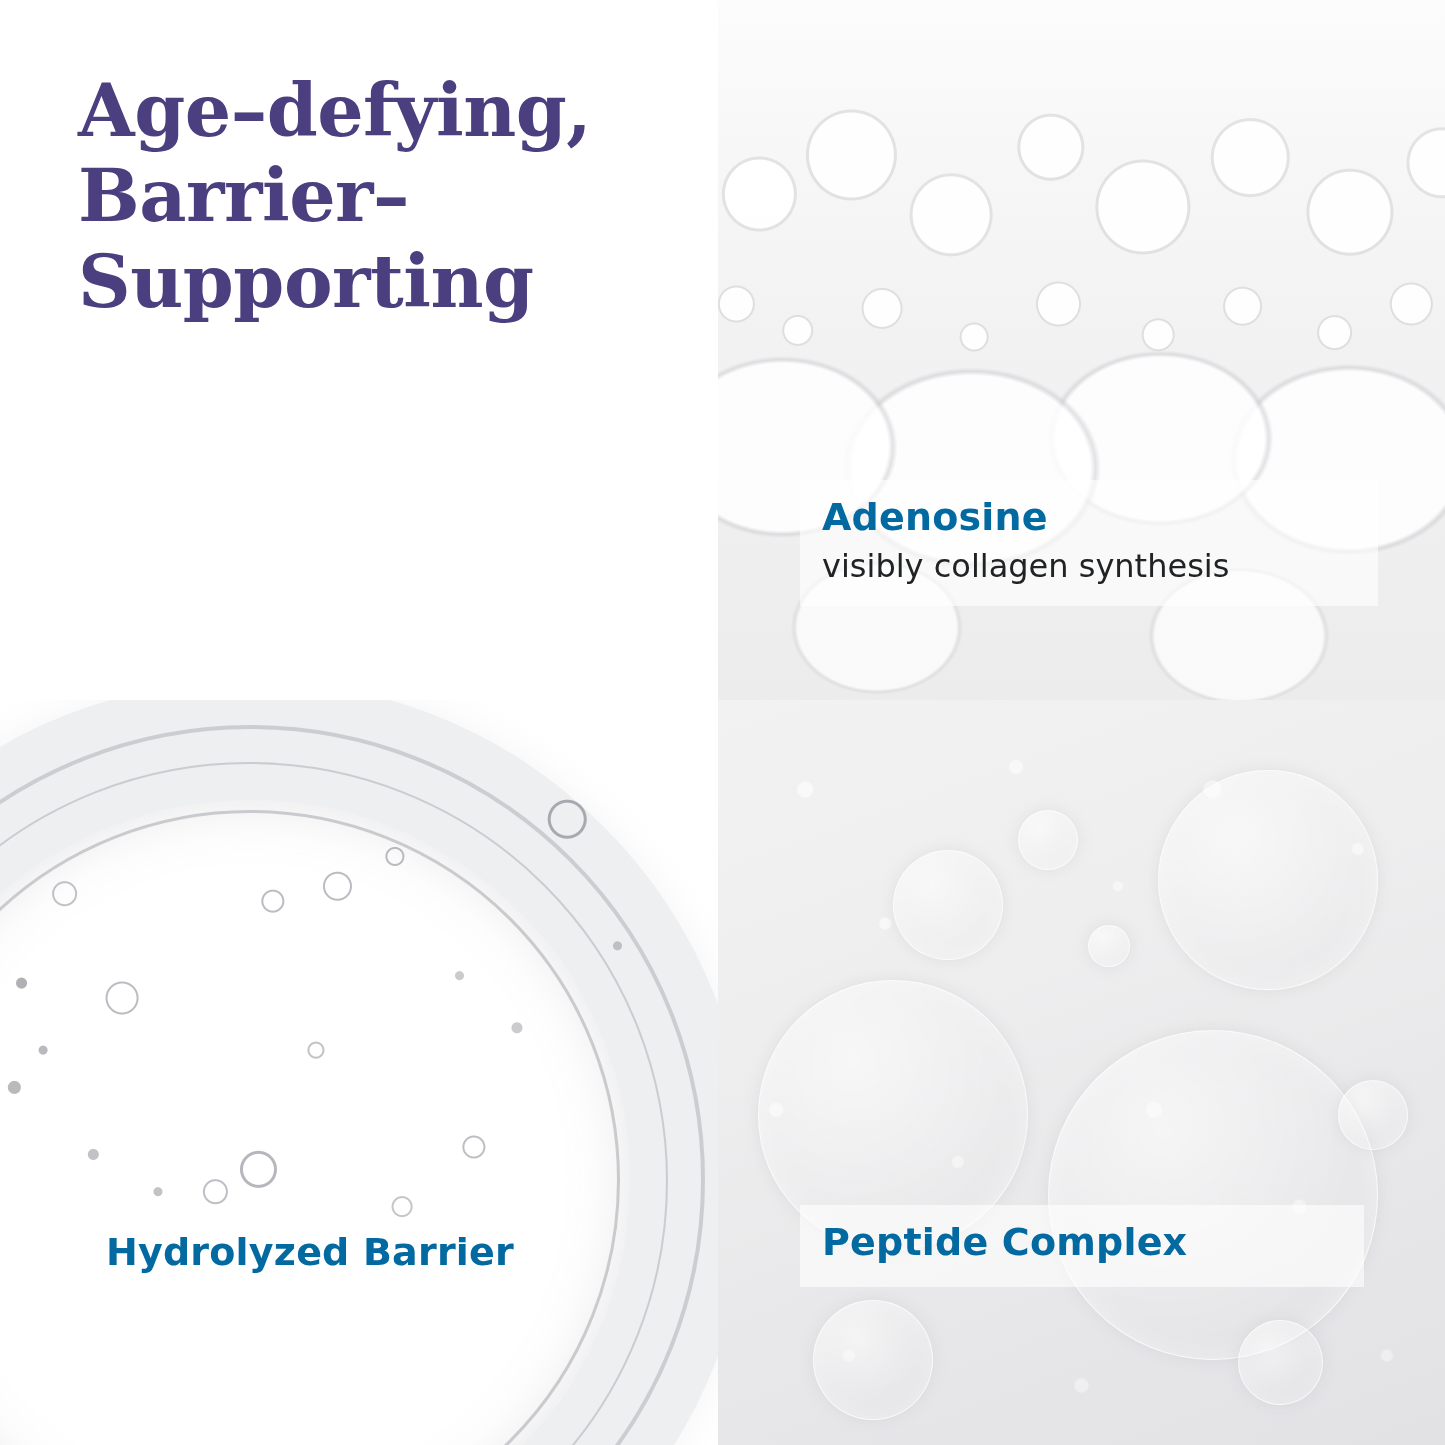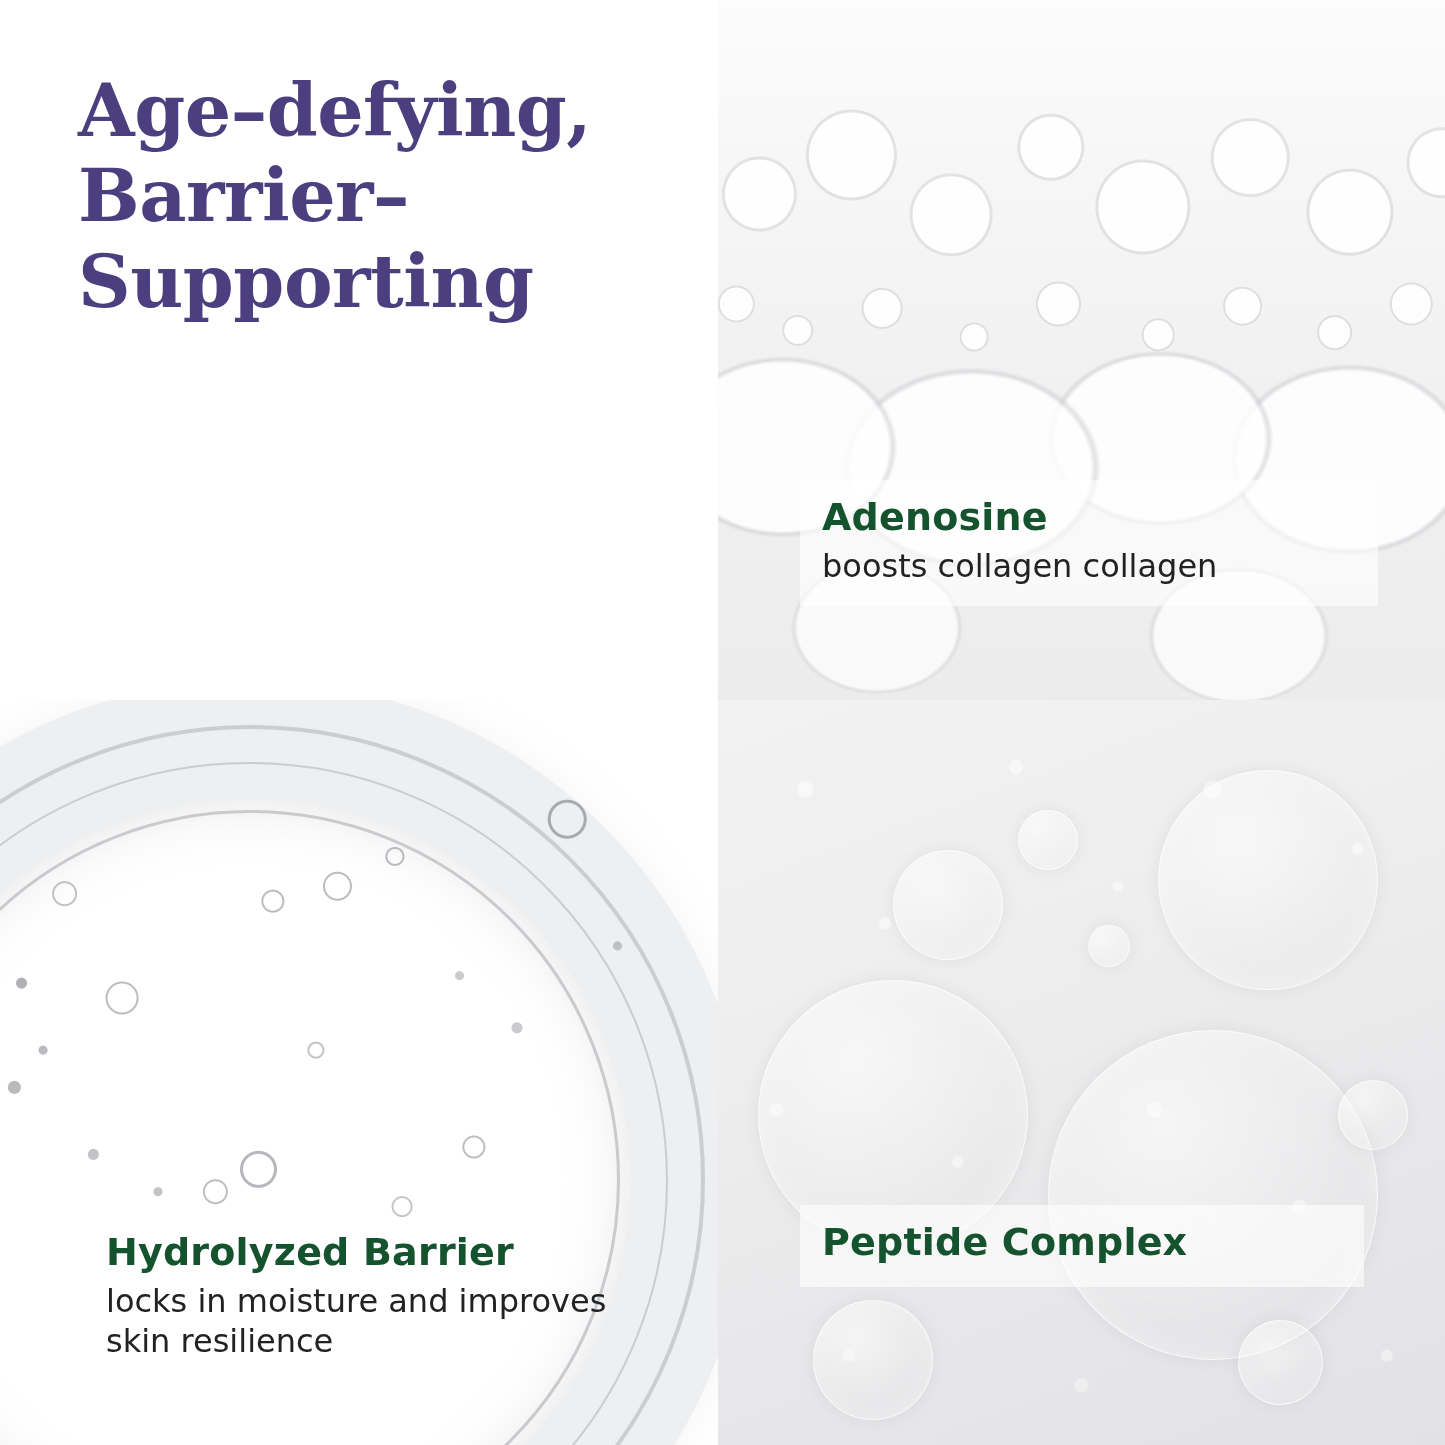--- a/index.html
+++ b/index.html
@@ -179,21 +179,21 @@
   
   .caption {
     position: absolute;
     padding: 14px 22px 20px 22px;
     background: rgba(255,255,255,0.62);
   }
   .caption.plain { background: transparent; }
   .cap-title {
     font-size: 38px;
     font-weight: 700;
-    color: #14532d;
+    color: #0369a1;
     line-height: 1.25;
     letter-spacing: 0.2px;
   }
   .cap-sub {
     font-size: 32px;
     font-weight: 400;
     color: #202224;
     line-height: 1.28;
     margin-top: 4px;
     white-space: pre-line;
@@ -245,26 +245,24 @@
         <div class="drop" style="left:620px; top:380px; width:70px;  height:70px;"></div>
         <div class="drop" style="left:95px;  top:600px; width:120px; height:120px;"></div>
         <div class="drop" style="left:520px; top:620px; width:85px;  height:85px;"></div>
       </div>
       <div class="oil-micro"></div>
     </div>
   </div>
 
   <div class="caption cap-adenosine">
     <div class="cap-title">Adenosine</div>
-    <div class="cap-sub">boosts collagen collagen</div>
+    <div class="cap-sub">visibly collagen synthesis</div>
   </div>
 
   <div class="caption plain cap-elastin">
     <div class="cap-title">Hydrolyzed Barrier</div>
-    <div class="cap-sub">locks in moisture and improves
-skin resilience</div>
   </div>
 
   <div class="caption cap-peptide">
     <div class="cap-title">Peptide Complex</div>
   </div>
 
 </div>
 
 </body></html>

